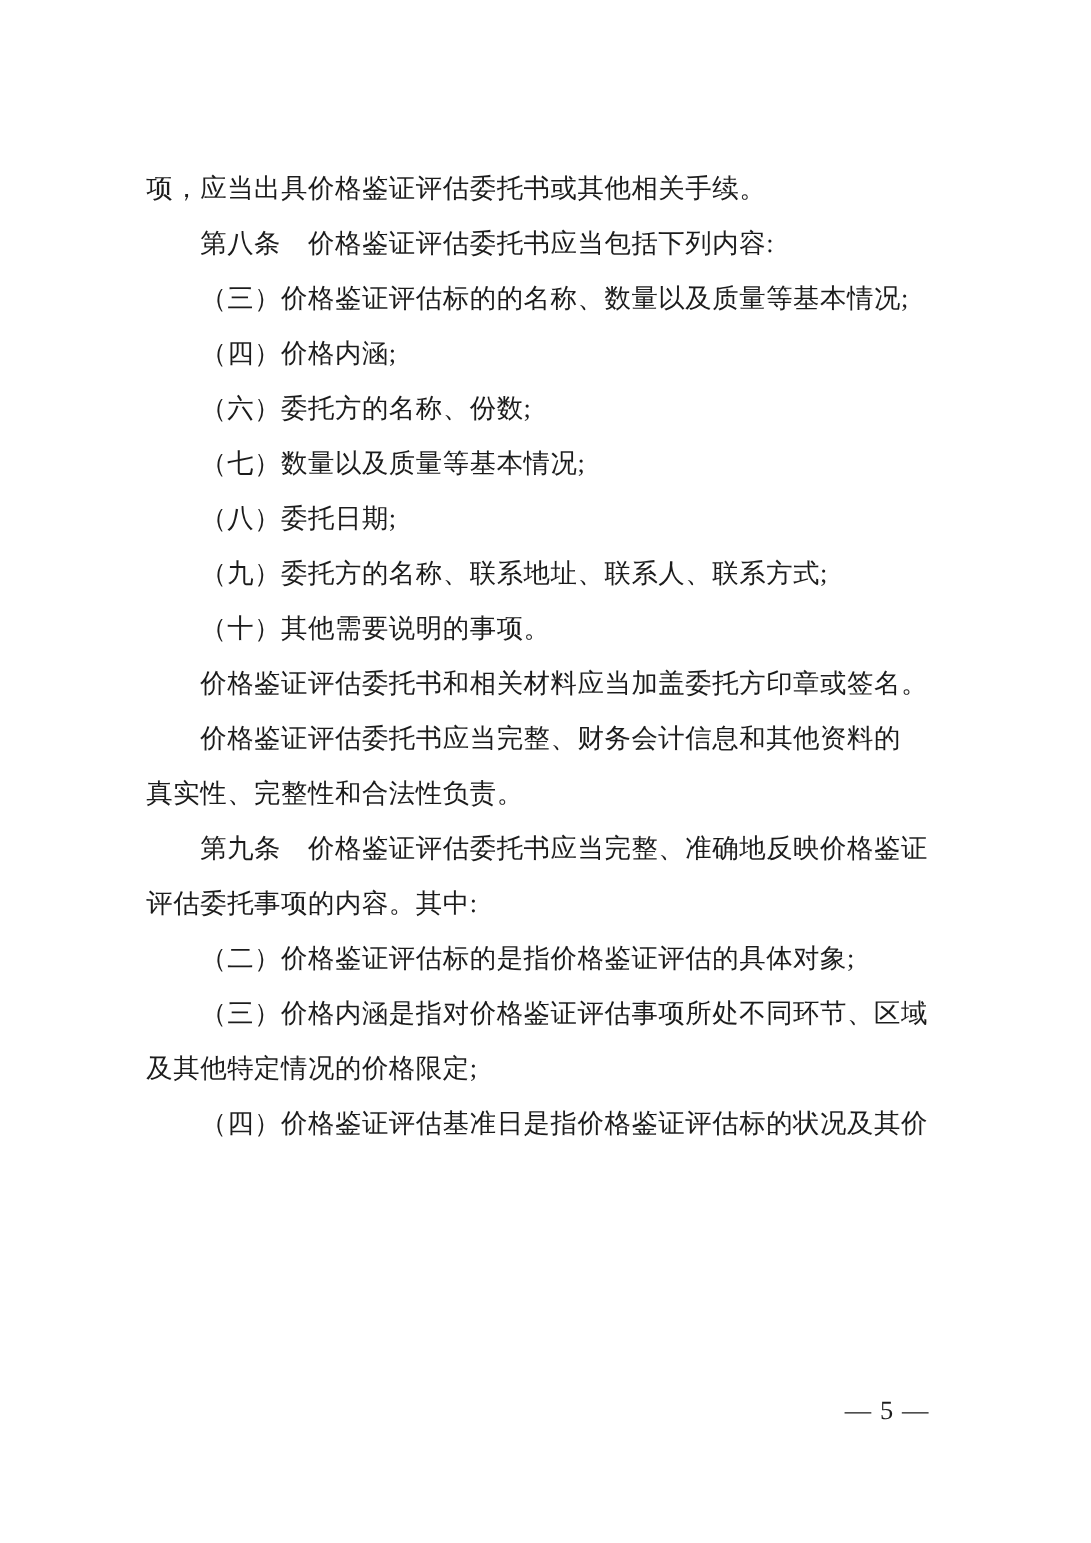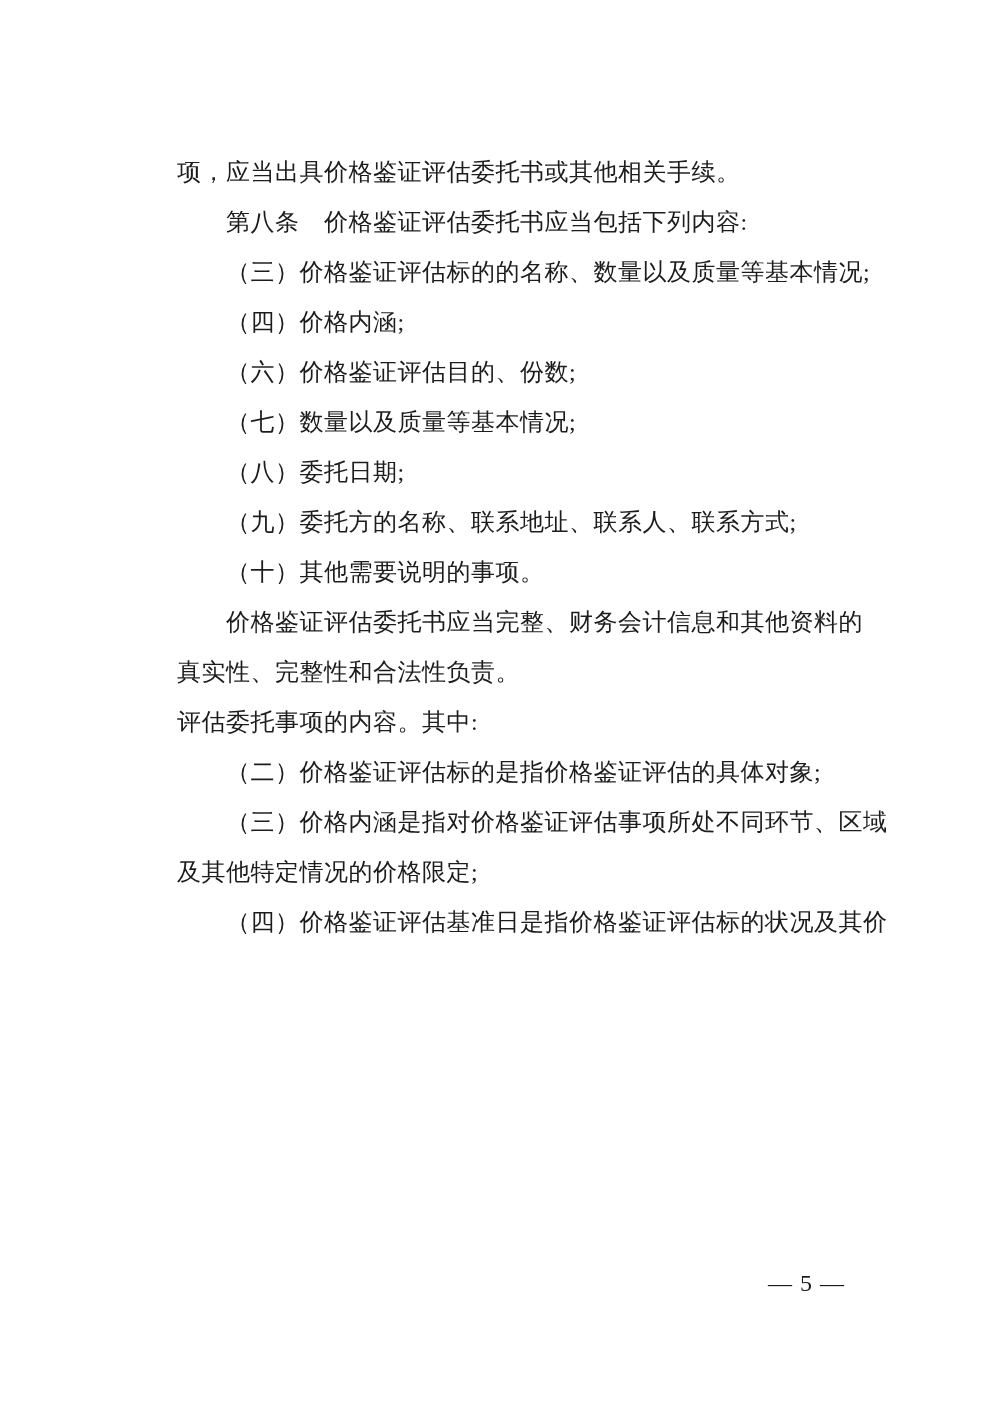--- a/index.html
+++ b/index.html
@@ -22,21 +22,20 @@
     left: 133px;
     top: 147px;
     width: 745px;
   }
   .line {
     height: 50px;
     line-height: 50px;
     font-size: 24px;
     letter-spacing: 0.5px;
     white-space: nowrap;
-    margin-left: 44px;
   }
   .ind {
     text-indent: 49px;
   }
   .bold {
     font-weight: 400;
   }
   .footer {
     position: absolute;
     top: 1258px;
@@ -52,29 +51,31 @@
 
 <div class="page">
   <div class="content">
 
     <div class="line"><span>项，应当出具价格鉴证评估委托书或其他相关手续。</span></div>
 
     <div class="line ind"><span class="bold">第八条</span><span>　价格鉴证评估委托书应当包括下列内容:</span></div>
 
     <div class="line ind"><span>（三）价格鉴证评估标的的名称、数量以及质量等基本情况;</span></div>
     <div class="line ind"><span>（四）价格内涵;</span></div>
-    <div class="line ind"><span>（六）价格鉴证评估目的、份数;</span></div>
+    <div class="line ind"><span>（六）委托方的名称、份数;</span></div>
     <div class="line ind"><span>（七）数量以及质量等基本情况;</span></div>
     <div class="line ind"><span>（八）委托日期;</span></div>
     <div class="line ind"><span>（九）委托方的名称、联系地址、联系人、联系方式;</span></div>
     <div class="line ind"><span>（十）其他需要说明的事项。</span></div>
 
+    <div class="line ind"><span>价格鉴证评估委托书和相关材料应当加盖委托方印章或签名。</span></div>
     <div class="line ind"><span>价格鉴证评估委托书应当完整、财务会计信息和其他资料的</span></div>
     <div class="line"><span>真实性、完整性和合法性负责。</span></div>
 
+    <div class="line ind"><span class="bold">第九条</span><span>　价格鉴证评估委托书应当完整、准确地反映价格鉴证</span></div>
     <div class="line"><span>评估委托事项的内容。其中:</span></div>
 
     <div class="line ind"><span>（二）价格鉴证评估标的是指价格鉴证评估的具体对象;</span></div>
     <div class="line ind"><span>（三）价格内涵是指对价格鉴证评估事项所处不同环节、区域</span></div>
     <div class="line"><span>及其他特定情况的价格限定;</span></div>
     <div class="line ind"><span>（四）价格鉴证评估基准日是指价格鉴证评估标的状况及其价</span></div>
 
   </div>
 
   <div class="footer">— 5 —</div>

